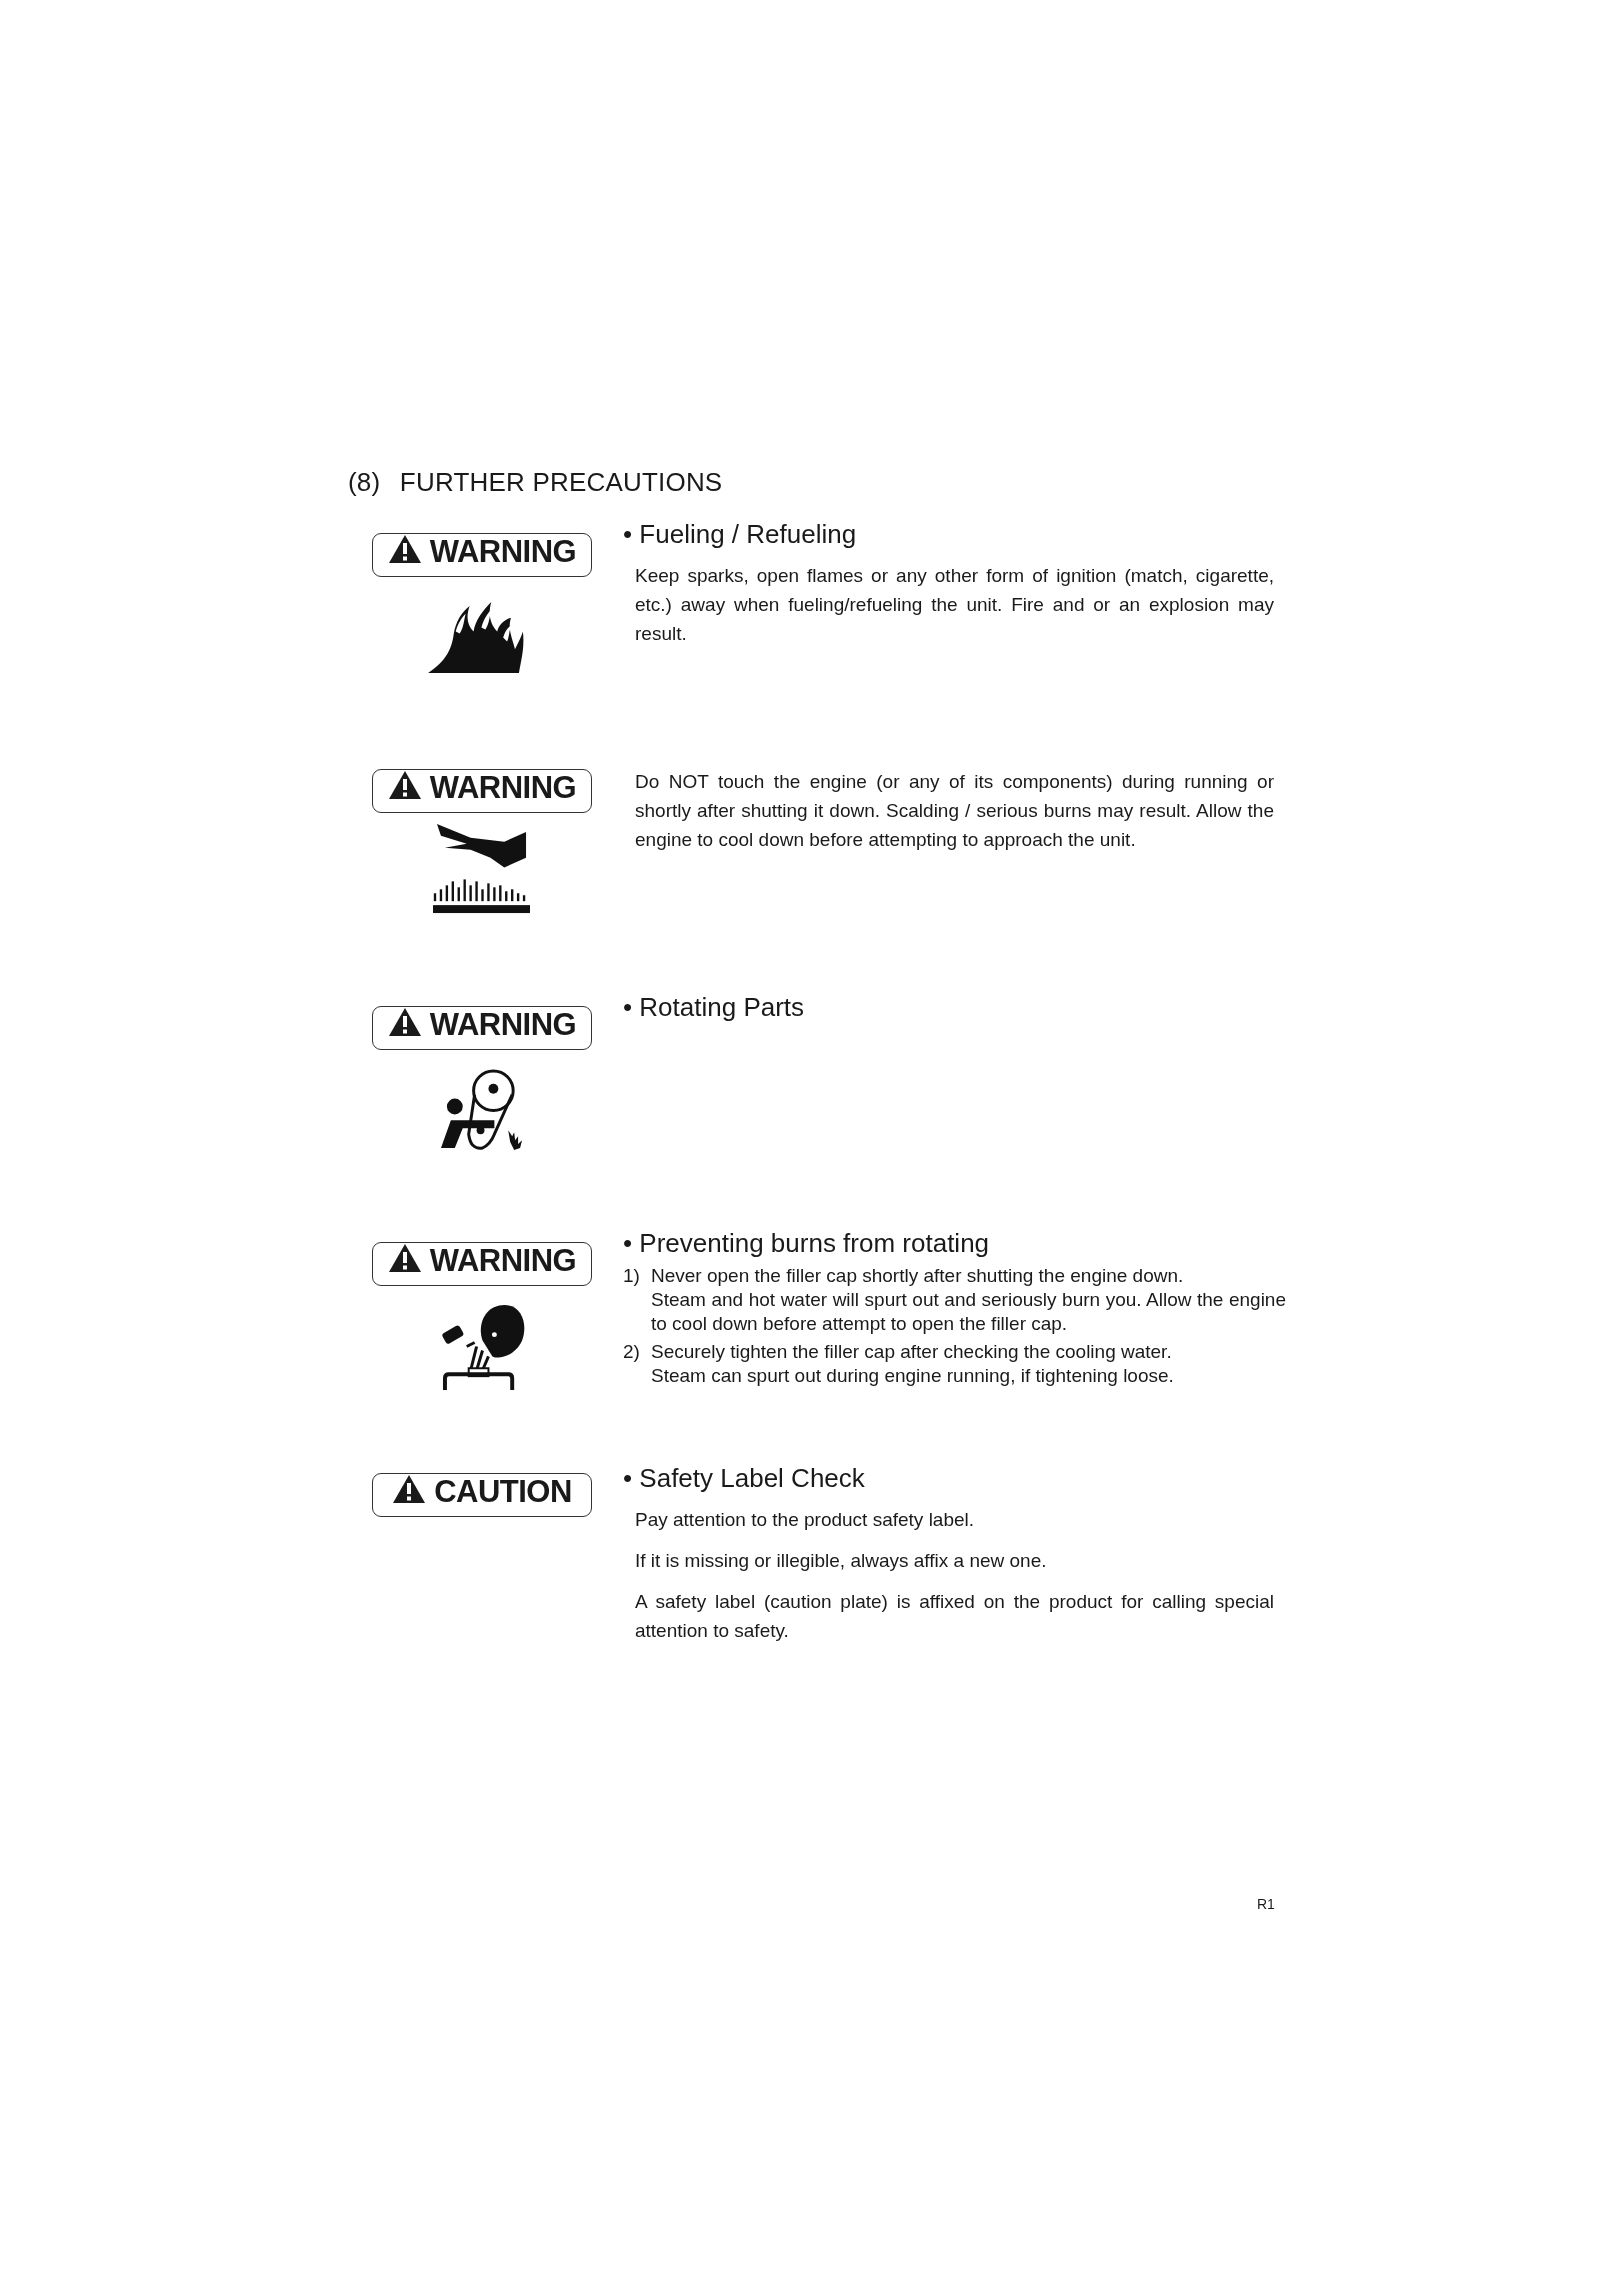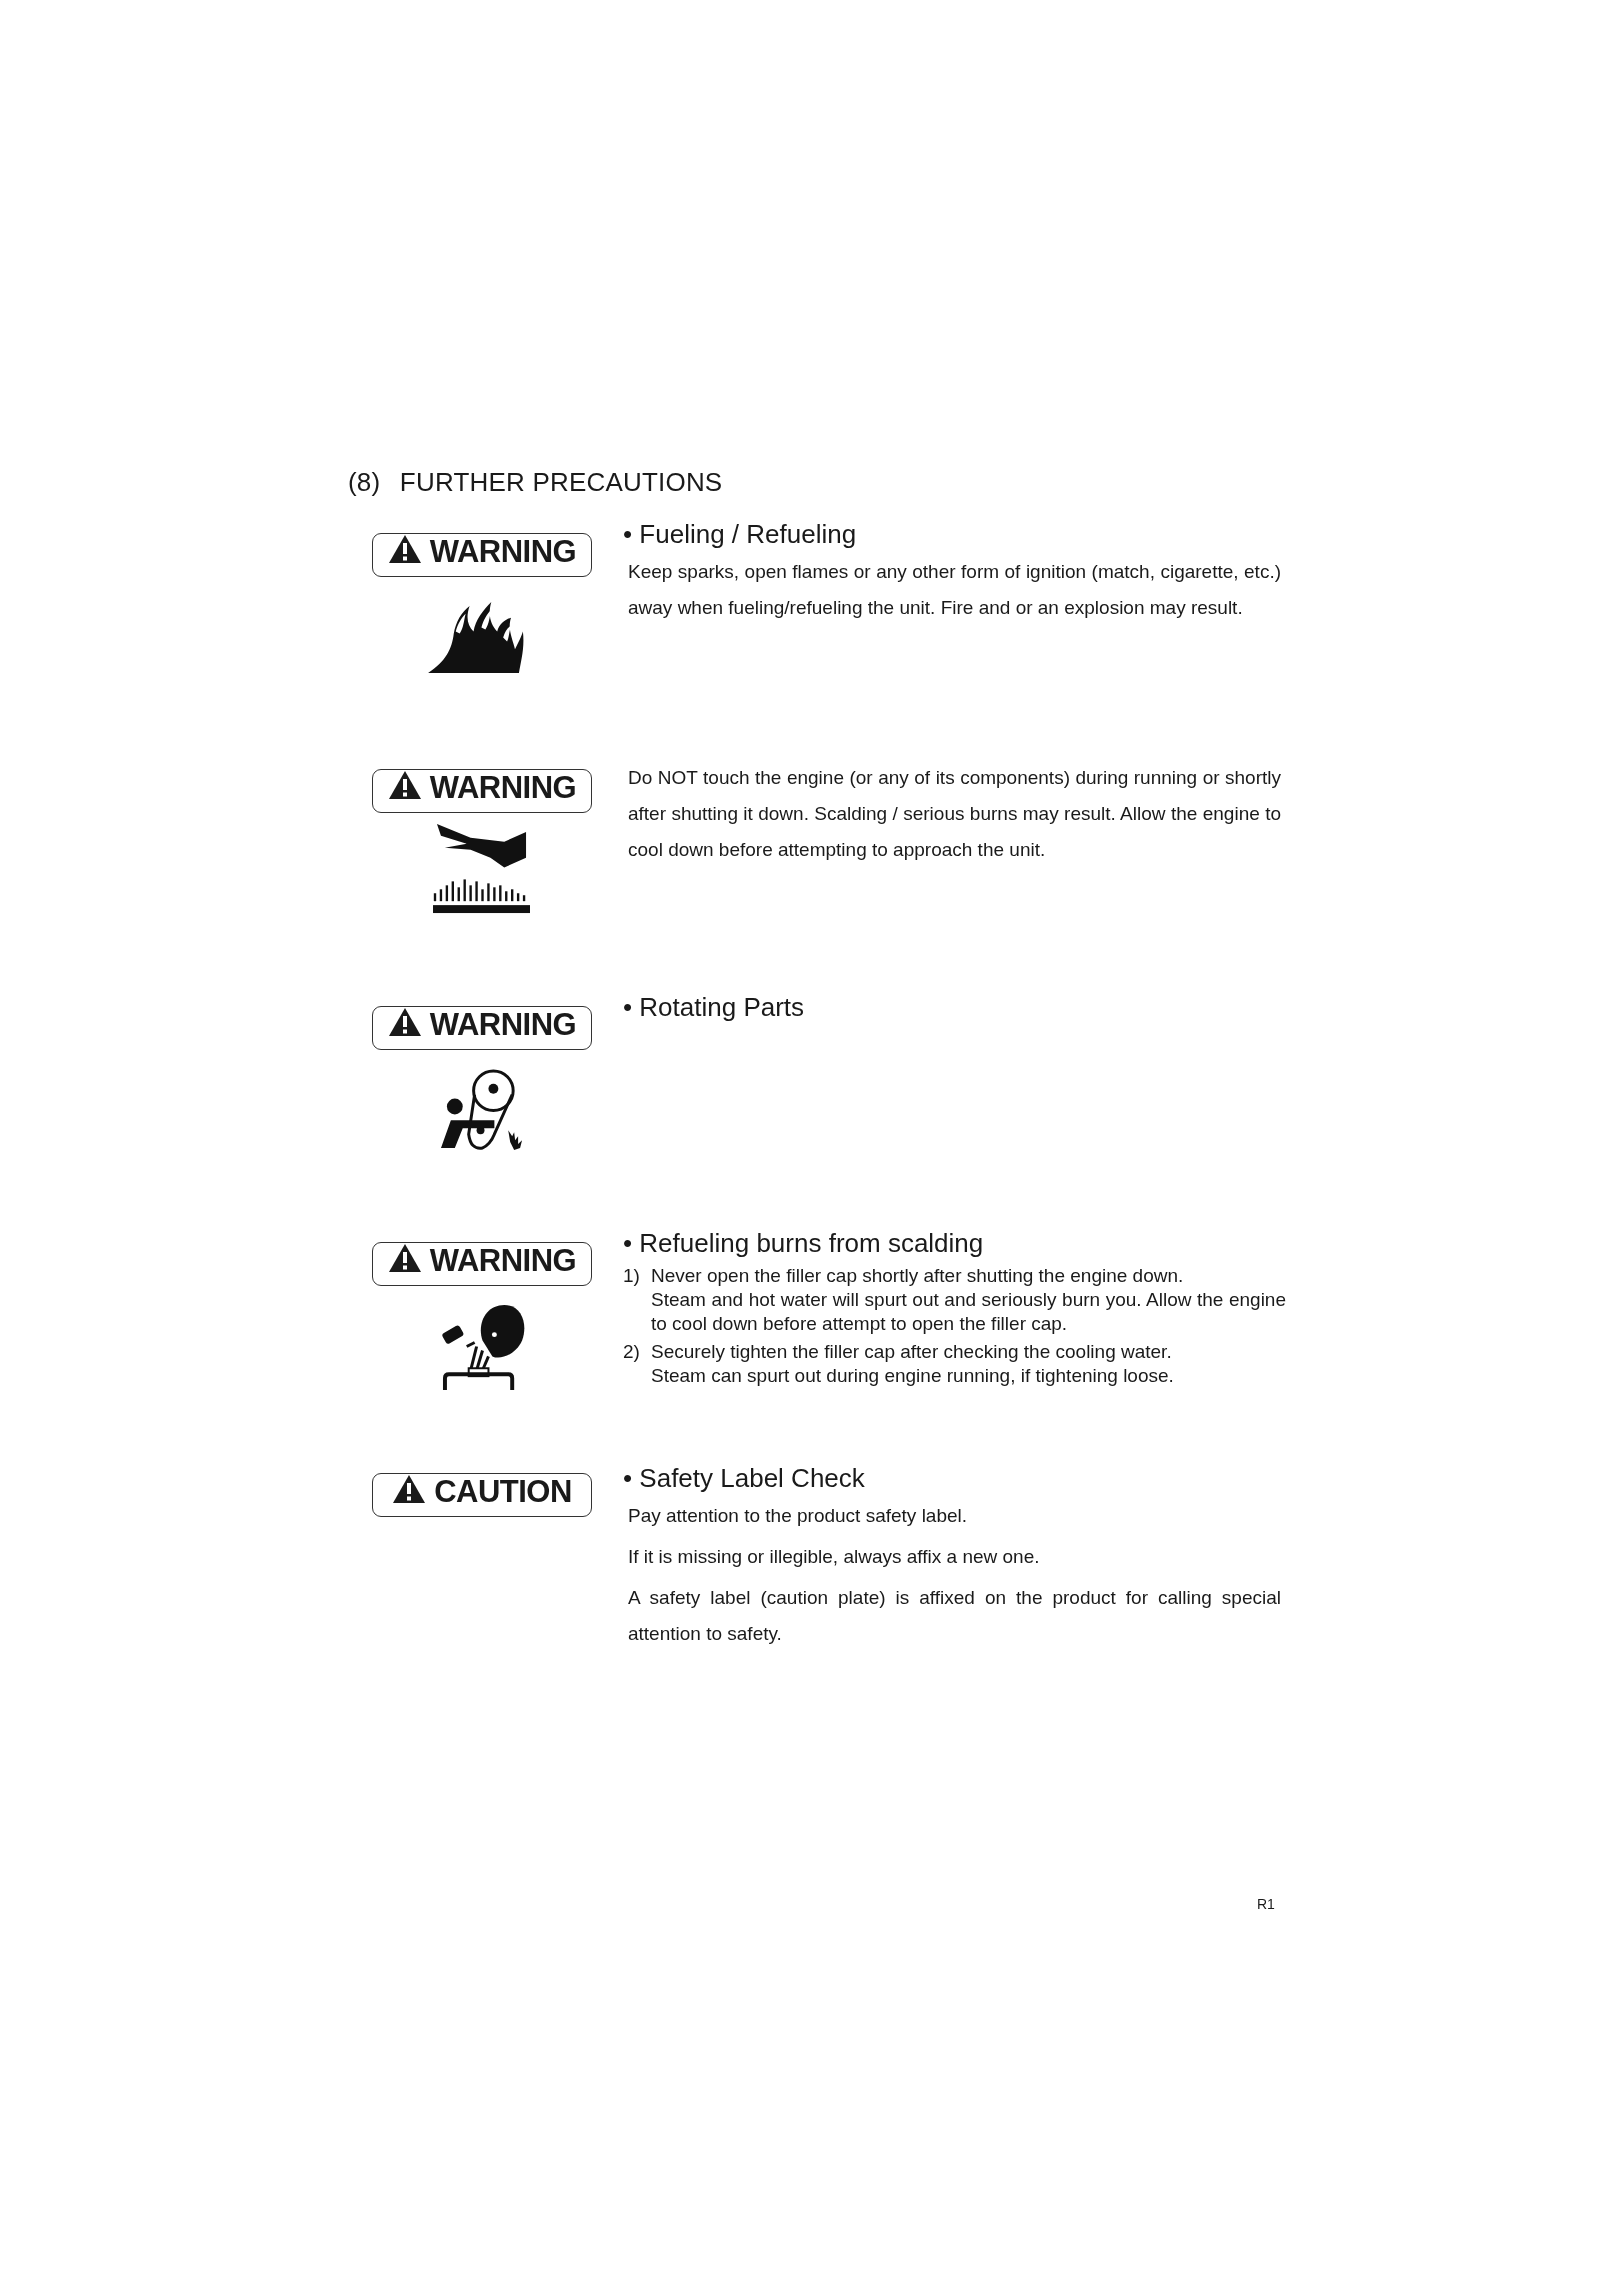--- a/index.html
+++ b/index.html
@@ -18,21 +18,21 @@
       width: 220px; height: 44px; box-sizing: border-box;
       border: 1.5px solid #333; border-radius: 9px;
       display: flex; justify-content: center;
       font-weight: bold; font-size: 31px; letter-spacing: -0.5px; color: #1a1a1a;
     }
     .badge svg { margin-right: 8px; }
     .pict { position: absolute; }
     .text { position: absolute; left: 251px; top: 0; width: 663px; }
     .heading { font-size: 26px; line-height: 30px; margin: 0 0 4px 0; }
     .body {
-      font-size: 19px; line-height: 36px; text-align: justify; margin: 5px;
+      font-size: 19px; line-height: 29px; text-align: justify; margin: 12px;
     }
     .ol { font-size: 19px; line-height: 24px; margin: 6px 0 0 0; padding: 0; list-style: none; }
     .ol li { position: relative; padding-left: 28px; text-align: justify; margin-bottom: 4px; }
     .ol li .n { position: absolute; left: 0; top: 0; }
     .pageno { position: absolute; left: 1257px; top: 1896px; font-size: 14px; text-align: right; }
   </style>
 </head>
 <body>
 
 <div class="section-title">
@@ -136,21 +136,21 @@
     <g stroke="#111" stroke-width="3">
         <path d="M30 70 L36 46"></path>
         <path d="M36 70 L42 50"></path>
         <path d="M42 70 L48 56"></path>
         <path d="M26 46 L34 42"></path>
       </g>
     <rect x="28" y="68" width="20" height="8" fill="#fff" stroke="#111" stroke-width="2"></rect>
     <path d="M4 90 V78 Q4 74 8 74 H68 Q72 74 72 78 V90" fill="none" stroke="#111" stroke-width="4"></path>
   </svg>
   <div class="text" style="top:-14px;">
-    <p class="heading">• Refueling burns from scalding</p>
+    <p class="heading">• Preventing burns from rotating</p>
     <ul class="ol">
       <li>
         <span class="n">1)</span>
         <span>Never open the filler cap shortly after shutting the engine down.</span><br>
         <span>Steam and hot water will spurt out and seriously burn you.  Allow the engine to cool down before attempt to open the filler cap.</span>
       </li>
       <li>
         <span class="n">2)</span>
         <span>Securely tighten the filler cap after checking the cooling water.</span><br>
         <span>Steam can spurt out during engine running, if tightening loose.</span>

